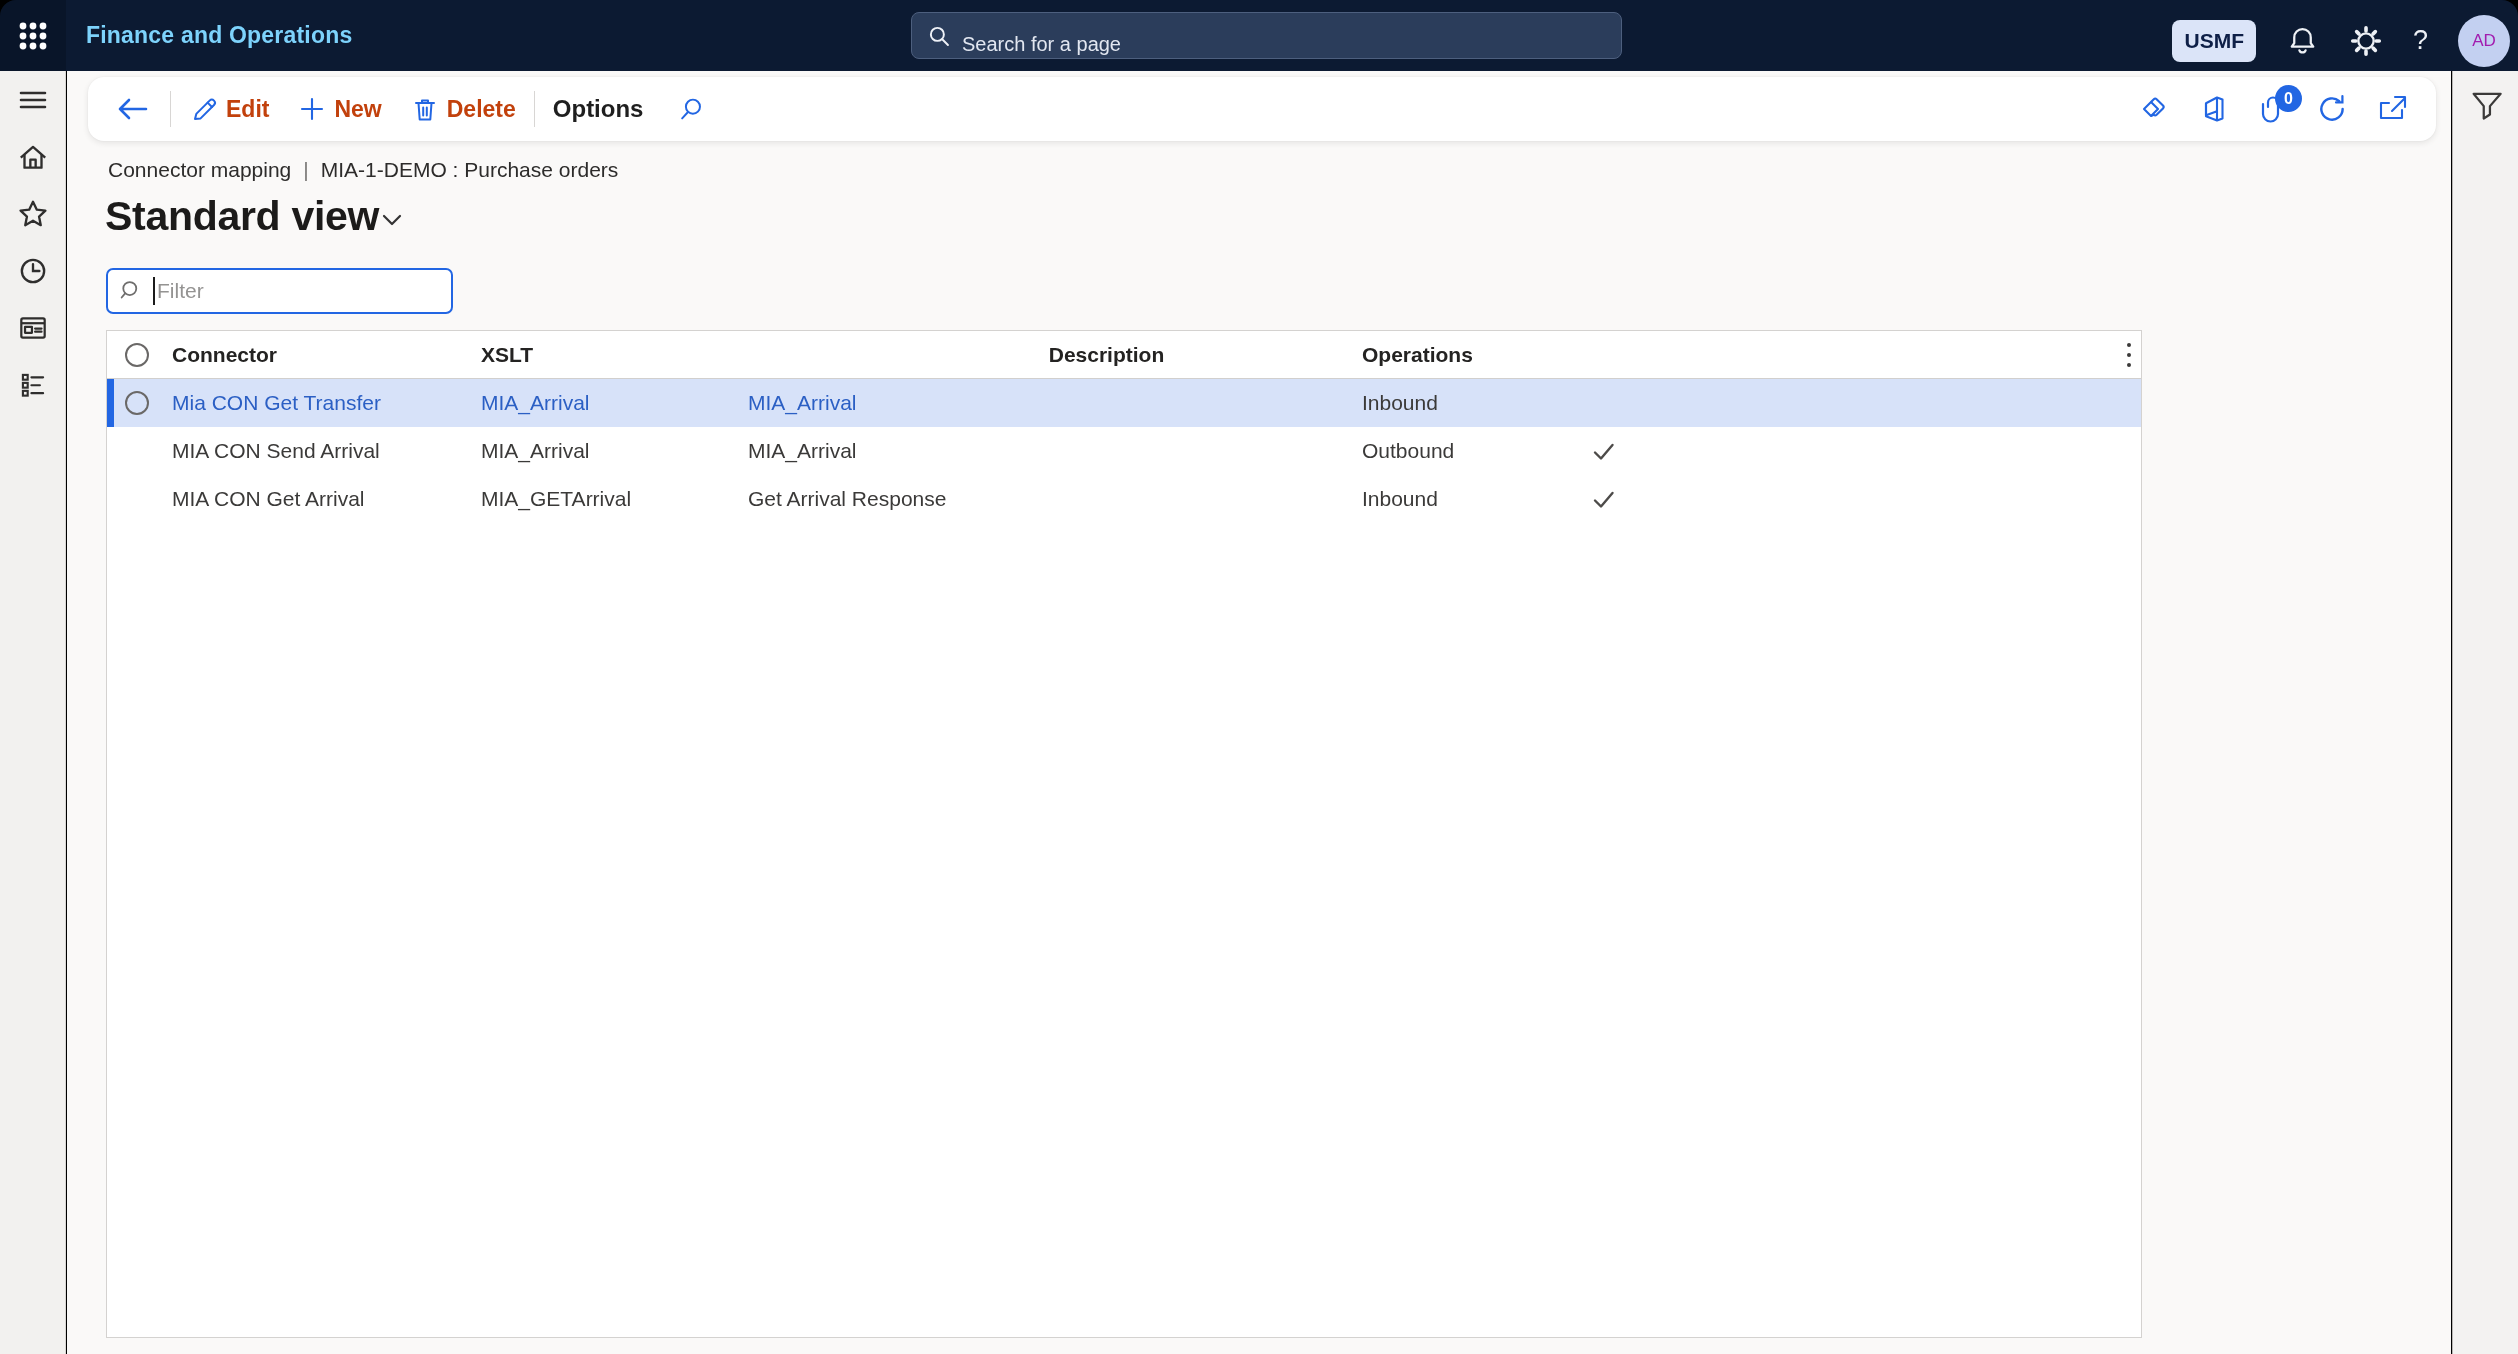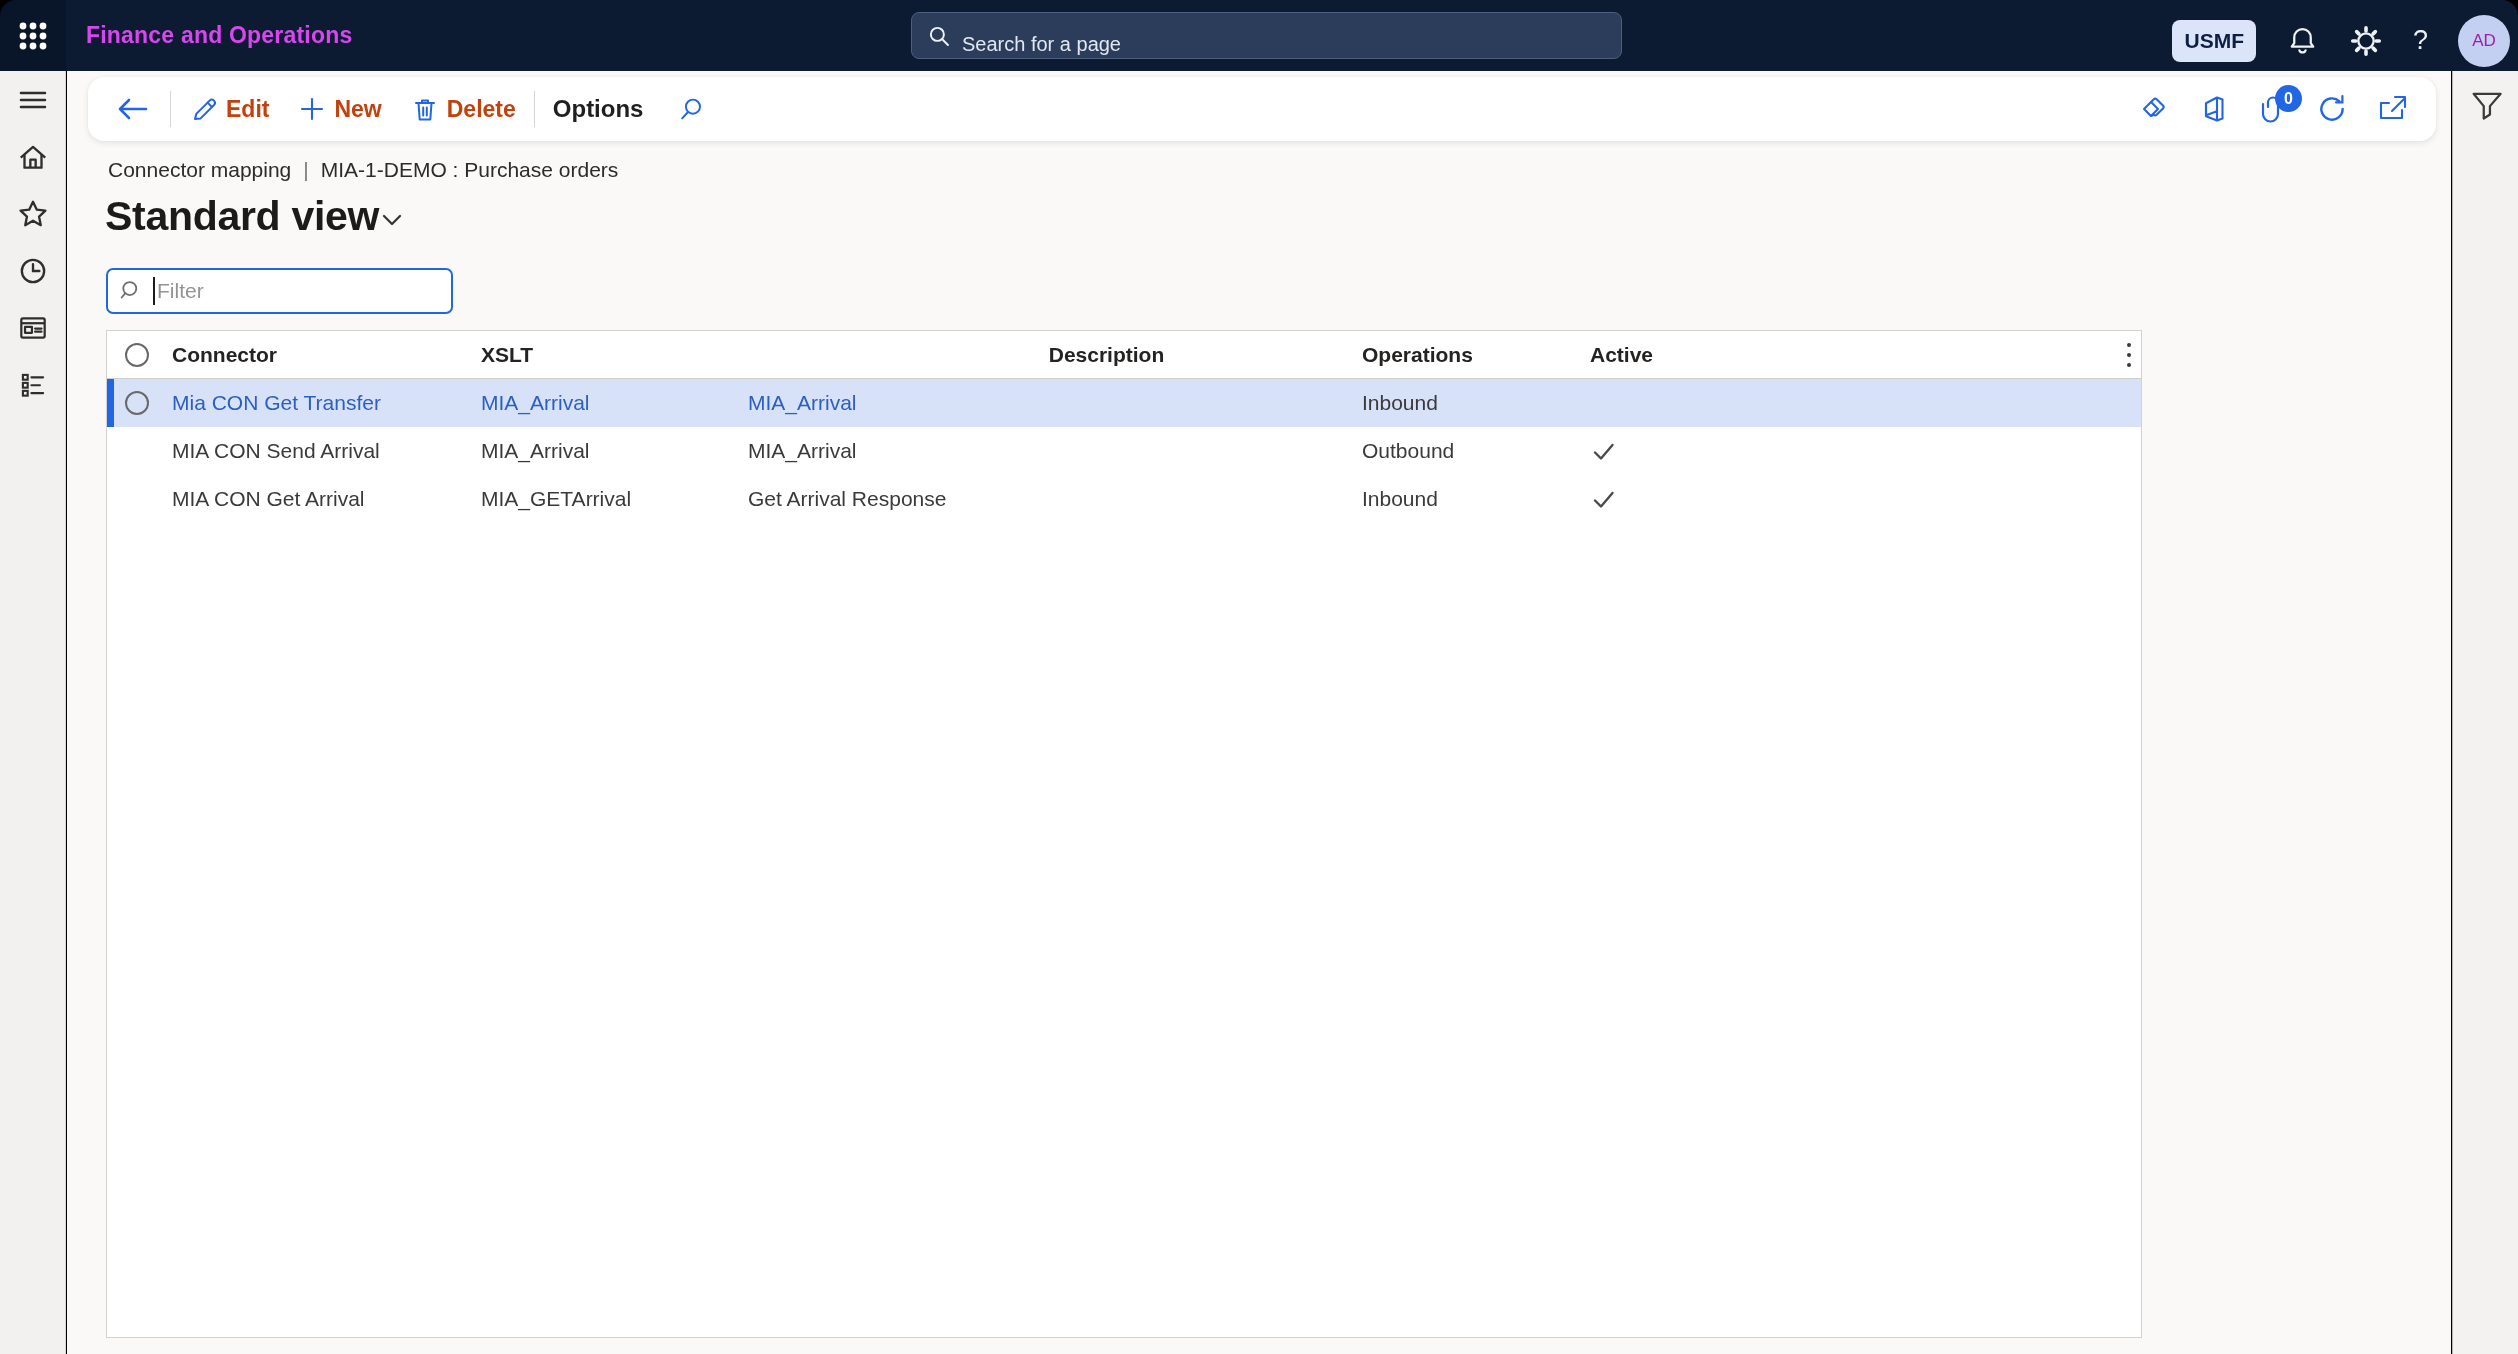--- a/index.html
+++ b/index.html
@@ -29,21 +29,21 @@
   .topbar{
     position:absolute;left:0;top:0;width:2518px;height:71px;
     background:var(--top-bar-bg);
     border-top-left-radius:16px;border-top-right-radius:16px;
     display:flex;align-items:center;
   }
   .waffle-btn{
     width:66px;height:71px;display:flex;align-items:center;justify-content:center;
     background:rgba(0,0,0,0.18);cursor:pointer;border-top-left-radius:16px;
   }
-  .app-title{color:#d946ef;font-size:23px;font-weight:700;margin-left:20px;letter-spacing:.2px;}
+  .app-title{color:#7dd3fc;font-size:23px;font-weight:700;margin-left:20px;letter-spacing:.2px;}
   .top-search{
     position:absolute;left:911px;top:12px;width:711px;height:47px;
     background:var(--top-bar-search-bg);
     border:1px solid #4d5f7e;border-radius:8px;
     display:flex;align-items:center;padding-left:14px;gap:10px;color:#eef1f7;
   }
   .top-search input{
     flex:1;background:transparent;border:none;outline:none;
     font:20px "Liberation Sans",sans-serif;color:#f0f3f9;height:100%;margin-top:17px;
   }
@@ -397,21 +397,20 @@
 
   <div class="grid">
     <div class="grid-header">
       <span class="col-sel">
         <span class="radio"></span>
       </span>
       <span class="hc col-connector">Connector</span>
       <span class="hc col-xslt">XSLT</span>
       <span class="hc col-desc">Description</span>
       <span class="hc col-dir">Operations</span>
-      <span class="hc col-active">Active</span>
       <span class="kebab">
           <i></i>
           <i></i>
           <i></i>
         </span>
     </div>
     <div>
         <div class="grid-row selected">
     <span class="col-sel">
       <span class="radio"></span>

